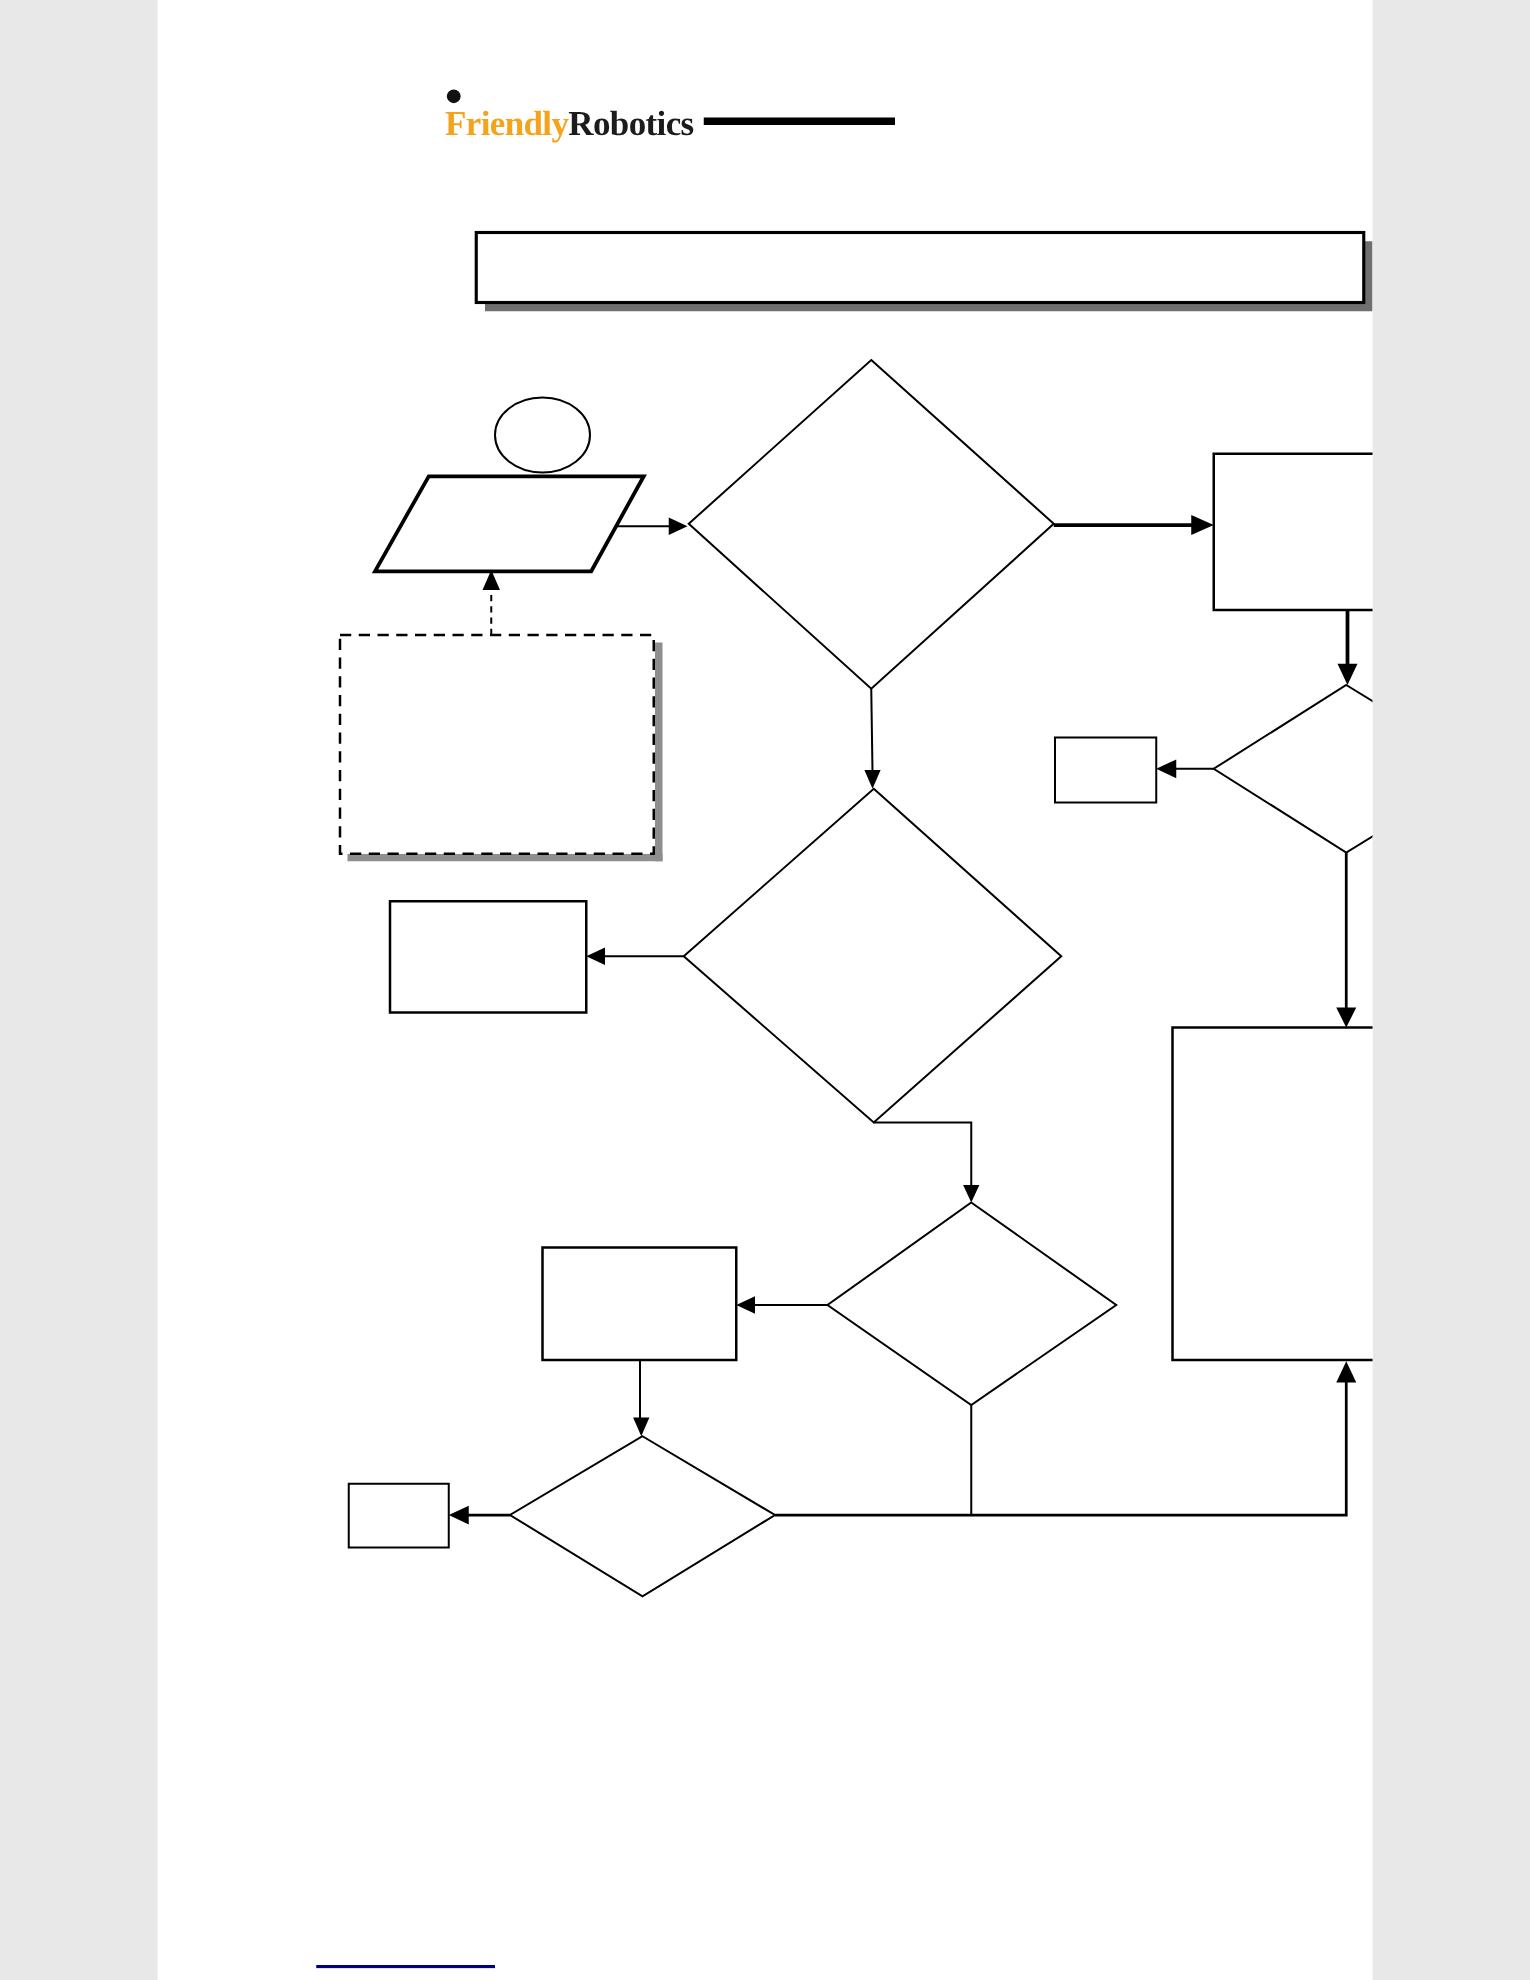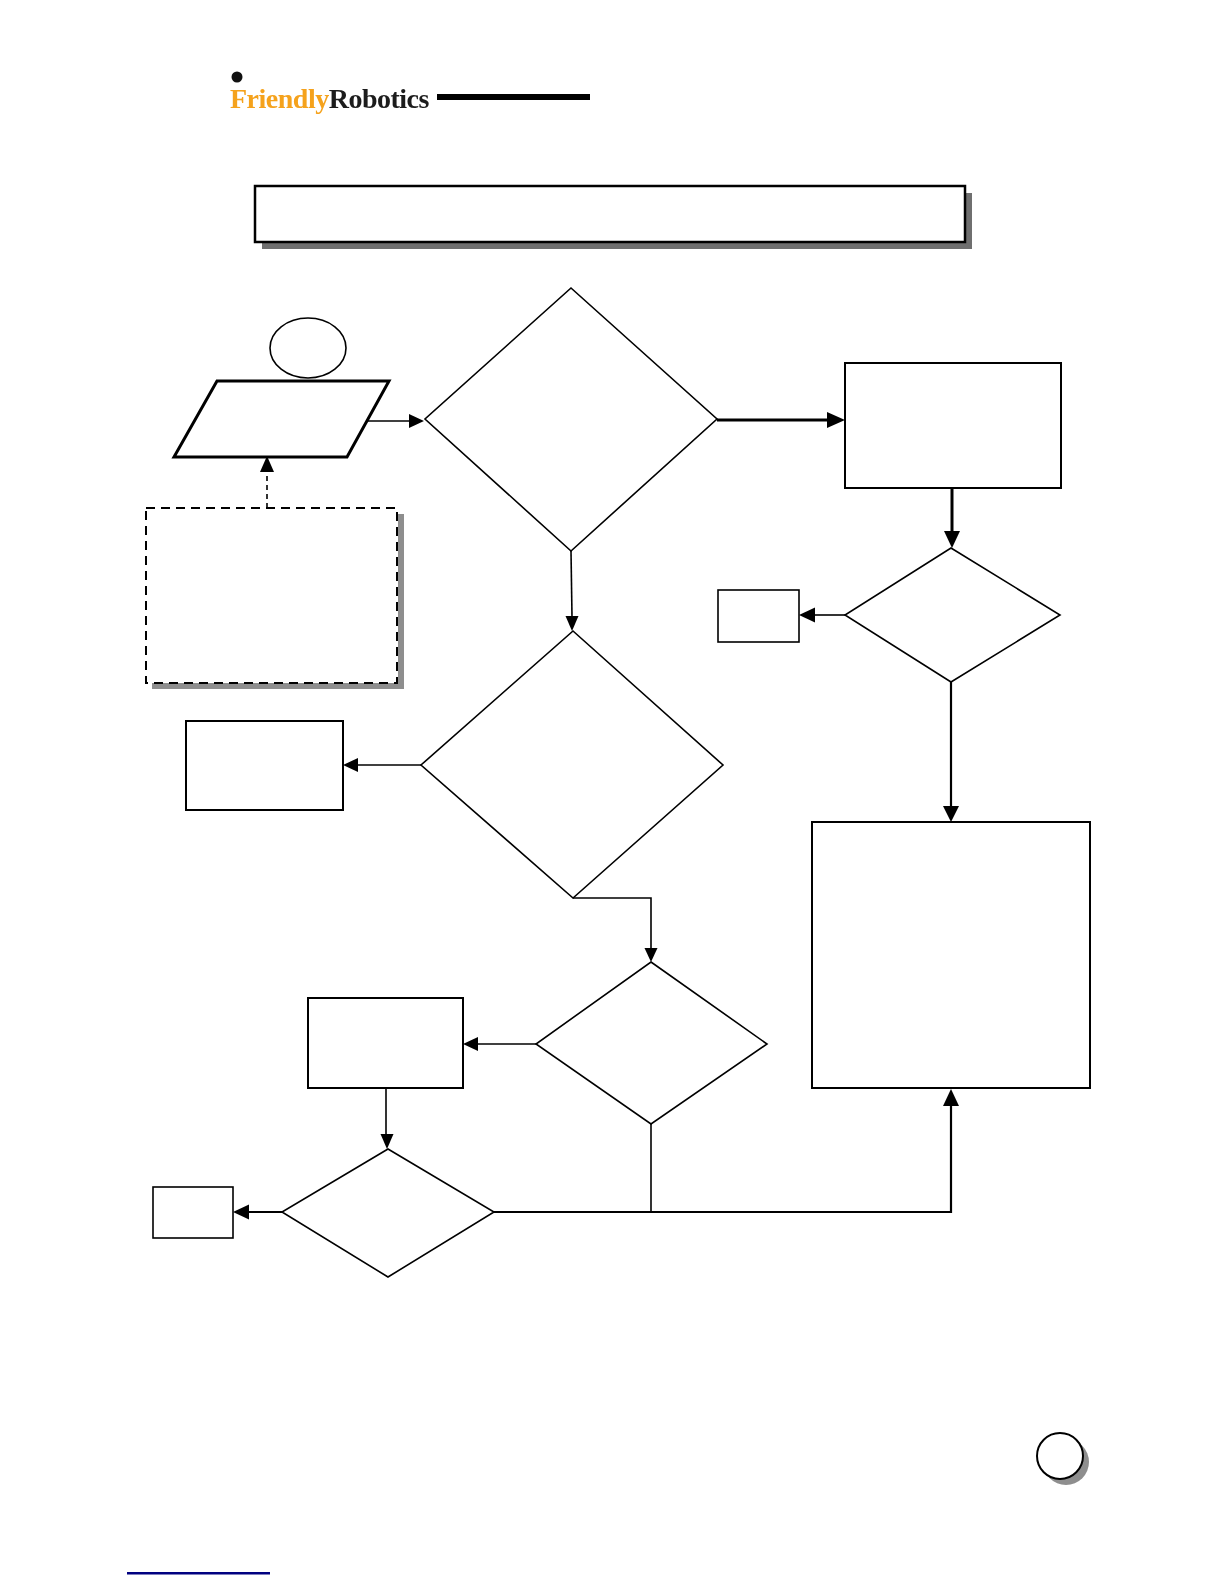--- a/index.html
+++ b/index.html
@@ -1,17 +1,17 @@
 <!DOCTYPE html>
 <html><head>
 <meta charset="utf-8">
 <style>
   html,body{margin:0;padding:0;background:#e8e8e8;}
   #page{
-    position:relative;width:1224px;height:1584px;background:#ffffff;
+    position:relative;width:972px;height:1584px;background:#ffffff;
     margin:0 auto;font-family:"Liberation Serif", serif;overflow:hidden;
   }
   svg{position:absolute;top:0;left:0;}
   .shape{fill:#ffffff;stroke:#000000;}
   .sw15{stroke-width:1.6px;}
   .sw2{stroke-width:2px;}
   .sw25{stroke-width:2.5px;}
   .sw3{stroke-width:3px;}
   .conn{stroke:#000000;fill:none;}
   .c15{stroke-width:1.6px;}

